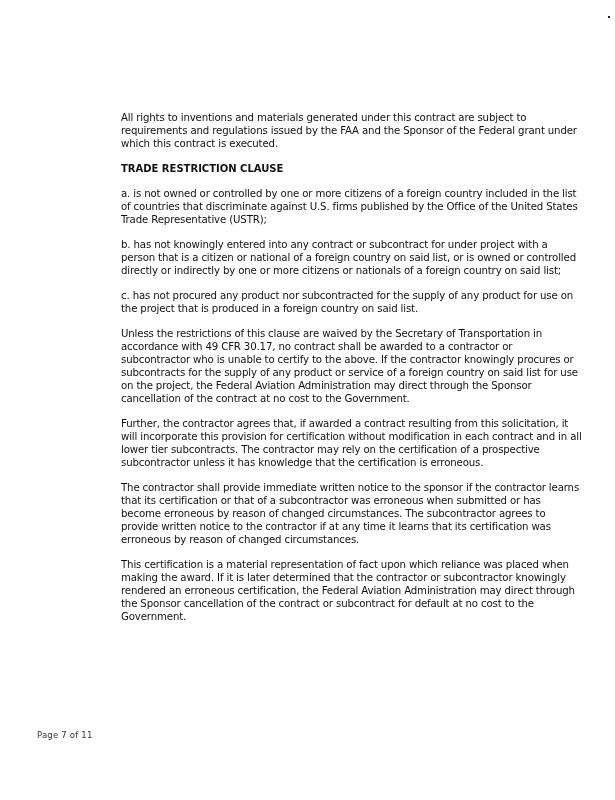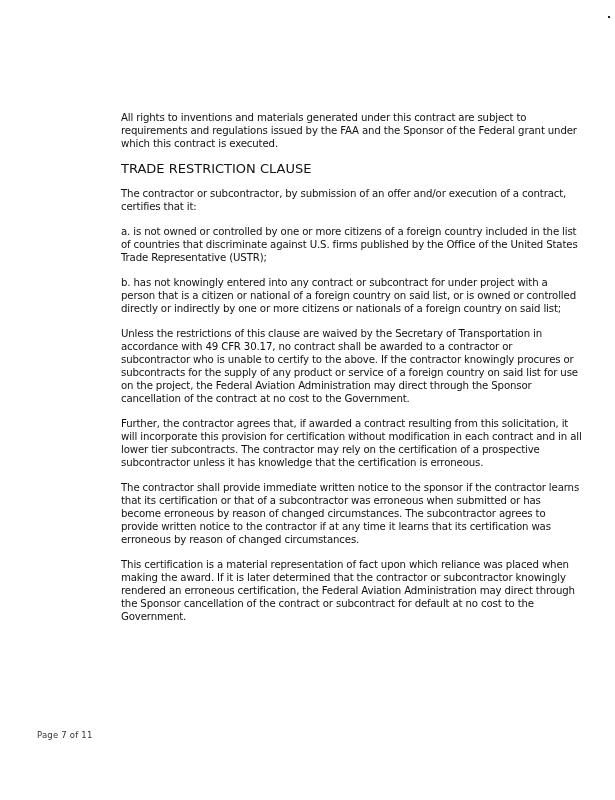--- a/index.html
+++ b/index.html
@@ -32,22 +32,22 @@
       top: 111px;
       width: 462px;
       font-size: 10.2px;
       line-height: 13px;
       letter-spacing: -0.15px;
     }
     .para {
       margin: 0 0 12px 0;
     }
     .heading {
-      font-weight: normal;
-      font-size: 13px;
+      font-weight: bold;
+      font-size: 10px;
       letter-spacing: 0px;
       margin: 0 0 12px 0;
     }
     .footer {
       position: absolute;
       top: 730px;
       left: 0;
       width: 615px;
       font-size: 8.5px;
       color: #333;
@@ -57,23 +57,23 @@
 </head>
 <body>
 
 <div class="page">
   <div class="speck" style="left:571px; top:16px; width:2px; height:2px;"></div>
   <div class="speck" style="left:594px; top:37px; width:2px; height:1px;"></div>
 
   <div class="content">
     <p class="para">All rights to inventions and materials generated under this contract are subject to requirements and regulations issued by the FAA and the Sponsor of the Federal grant under which this contract is executed.</p>
     <p class="heading">TRADE RESTRICTION CLAUSE</p>
-    <p class="para">The contractor or subcontractor, by submission of an offer and/or execution of a contract, certifies that it:</p>
     <p class="para">a. is not owned or controlled by one or more citizens of a foreign country included in the list of countries that discriminate against U.S. firms published by the Office of the United States Trade Representative (USTR);</p>
     <p class="para">b. has not knowingly entered into any contract or subcontract for under project with a person that is a citizen or national of a foreign country on said list, or is owned or controlled directly or indirectly by one or more citizens or nationals of a foreign country on said list;</p>
+    <p class="para">c. has not procured any product nor subcontracted for the supply of any product for use on the project that is produced in a foreign country on said list.</p>
     <p class="para">Unless the restrictions of this clause are waived by the Secretary of Transportation in accordance with 49 CFR 30.17, no contract shall be awarded to a contractor or subcontractor who is unable to certify to the above. If the contractor knowingly procures or subcontracts for the supply of any product or service of a foreign country on said list for use on the project, the Federal Aviation Administration may direct through the Sponsor cancellation of the contract at no cost to the Government.</p>
     <p class="para">Further, the contractor agrees that, if awarded a contract resulting from this solicitation, it will incorporate this provision for certification without modification in each contract and in all lower tier subcontracts. The contractor may rely on the certification of a prospective subcontractor unless it has knowledge that the certification is erroneous.</p>
     <p class="para">The contractor shall provide immediate written notice to the sponsor if the contractor learns that its certification or that of a subcontractor was erroneous when submitted or has become erroneous by reason of changed circumstances. The subcontractor agrees to provide written notice to the contractor if at any time it learns that its certification was erroneous by reason of changed circumstances.</p>
     <p class="para">This certification is a material representation of fact upon which reliance was placed when making the award. If it is later determined that the contractor or subcontractor knowingly rendered an erroneous certification, the Federal Aviation Administration may direct through the Sponsor cancellation of the contract or subcontract for default at no cost to the Government.</p>
   </div>
 
   <div class="footer">Page 7 of 11</div>
 </div>
 
 </body></html>

